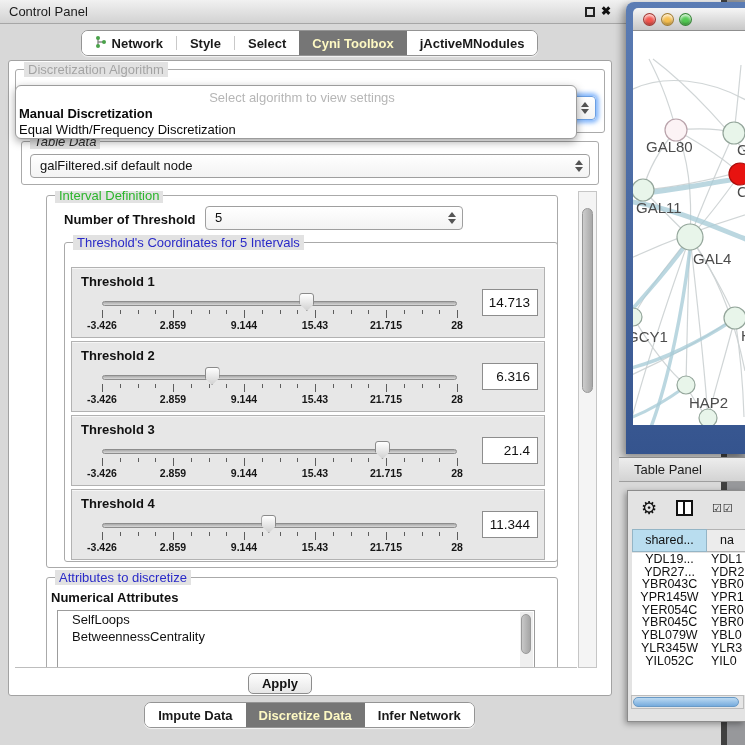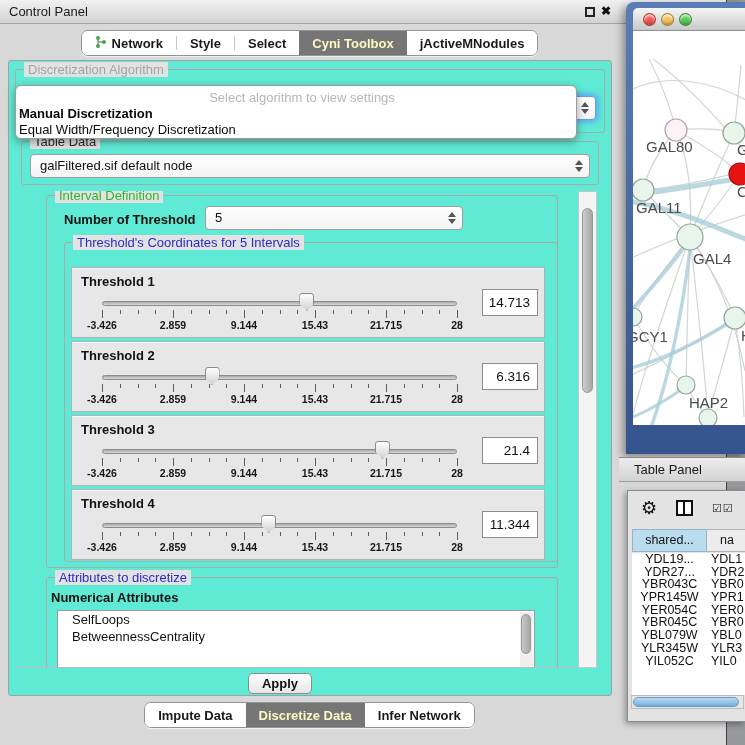--- a/index.html
+++ b/index.html
@@ -2,40 +2,40 @@
 <html><head>
 <meta charset="utf-8">
 <style>
   html,body{margin:0;padding:0;background:#97989b;}
   *{box-sizing:border-box;}
   .screen{position:relative;width:745px;height:745px;overflow:hidden;
     font-family:"Liberation Sans",sans-serif;background:#97989b;color:#111;}
 
   
   .control-panel{position:absolute;left:0;top:0;width:727px;height:745px;
-    background:#d8d8d8;border-right:1px solid #404040;}
+    background:#d8d8d8;border-right:6px solid #404040;}
   .cp-titlebar{position:absolute;left:0;top:0;width:100%;height:24px;
     background:linear-gradient(#f1f1f1,#d2d2d2);border-bottom:1px solid #a6a6a6;}
   .cp-title{position:absolute;left:9px;top:4px;font-size:13px;color:#1b1b1b;}
   .float-icon{position:absolute;left:585px;top:7px;width:10px;height:10px;border:2px solid #222;background:transparent;}
   .close-icon{position:absolute;left:601px;top:4px;font-size:12px;font-weight:bold;color:#111;cursor:default;}
 
   .tabrow{position:absolute;left:0;width:619px;display:flex;justify-content:center;}
   .tabrow.top{top:30px;}
   .tabrow.bottom{top:702px;}
   .tabgroup{display:flex;align-items:stretch;height:26px;background:#fff;
     border:1px solid #949494;border-radius:7px;overflow:hidden;
     box-shadow:0 1px 1px rgba(255,255,255,.7), inset 0 1px 0 #fff;}
   .tab{display:flex;align-items:center;gap:5px;padding:0 13px;font-size:13px;
     font-weight:bold;color:#1a1a1a;background:#fff;white-space:nowrap;}
   .tab.sel{background:#767676;color:#fef9c3;}
   .tab-sep{width:1px;background:#c9c9c9;margin:5px 0;}
 
   .cp-content{position:absolute;left:8px;top:60px;width:604px;height:636px;
-    background:#5eead4;border:1px solid #a2a2a2;border-radius:3px;}
+    background:#ffffff;border:1px solid #a2a2a2;border-radius:3px;}
 
   .grp{position:absolute;border:1px solid #aaa;border-radius:3px;}
   .grp-legend{position:absolute;top:-8px;left:8px;background:#e2e2e2;padding:0 4px;font-size:13px;white-space:nowrap;}
 
   .combo{position:absolute;height:24px;background:linear-gradient(#ffffff,#f3f3f3);
     border:1px solid #9f9f9f;border-radius:4px;font-size:13px;line-height:22px;
     padding:0 22px 0 9px;overflow:hidden;white-space:nowrap;}
   .combo .stepper{position:absolute;right:6px;top:4px;width:9px;height:14px;}
   .stepper:before,.stepper:after{content:"";position:absolute;left:1px;border-left:4px solid transparent;border-right:4px solid transparent;}
   .stepper:before{top:1px;border-bottom:5px solid #555;}
@@ -48,21 +48,21 @@
 
   
   .popup{position:absolute;left:6px;top:24px;width:562px;height:54px;z-index:40;
     background:#fff;border:1px solid #9c9c9c;border-radius:6px;
     box-shadow:0 3px 9px rgba(0,0,0,.35);}
   .popup-hint{position:absolute;top:4px;left:0;width:100%;text-align:center;
     font-size:13px;color:#b6b6b6;padding-left:12px;}
   .popup-opt{position:absolute;left:3px;font-size:13px;color:#0a0a0a;white-space:nowrap;}
 
   .grp-table{left:12px;top:80px;width:578px;height:44px;}
-  .grp-table .grp-legend{color:#2b2b2b;}
+  .grp-table .grp-legend{color:#2b2b2b;font-style:italic;}
   .combo-table{left:8px;top:12px;width:560px;}
 
   
   .scrollwrap{position:absolute;left:6px;top:130px;width:562px;height:477px;
     overflow:hidden;border-bottom:1px solid #bdbdbd;}
   .vscroll{position:absolute;left:569px;top:130px;width:19px;height:477px;
     background:#f4f4f4;border:1px solid #c6c6c6;}
   .vscroll-thumb{position:absolute;left:3px;top:16px;width:11px;height:185px;border-radius:6px;
     background:linear-gradient(90deg,#cdcdcd,#a8a8a8);border:1px solid #979797;}
 

